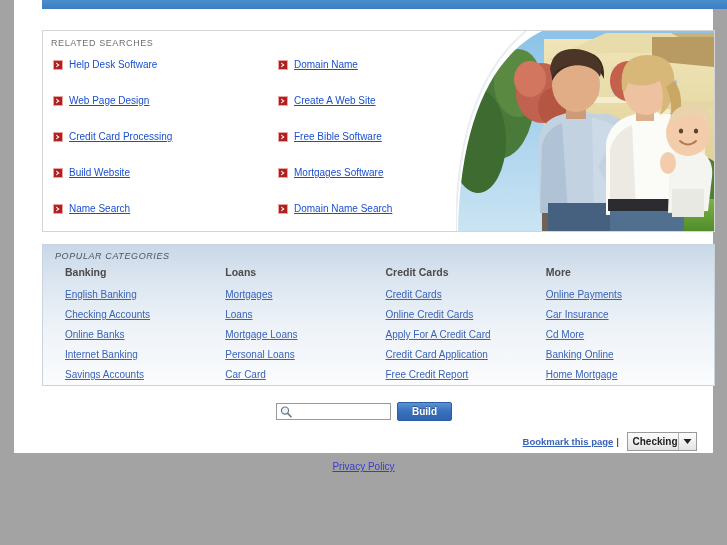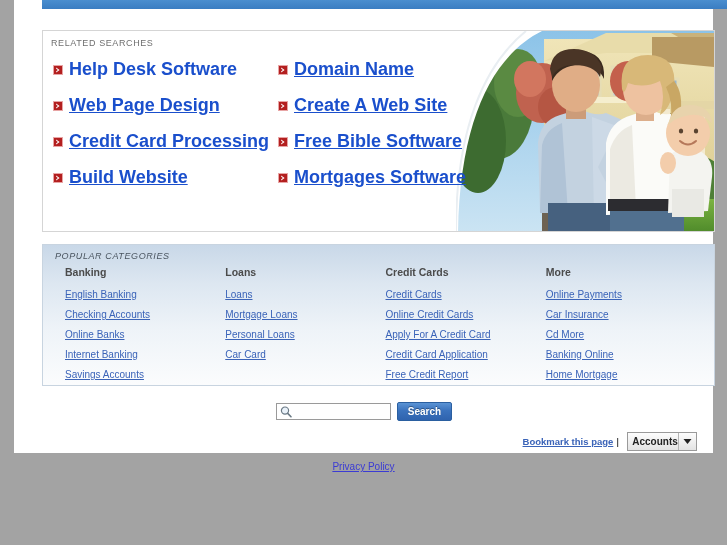--- a/index.html
+++ b/index.html
@@ -106,22 +106,22 @@
     margin-right: 6px;
     position: relative;
     background: #b31f1f;
     border: 1px solid #e8a5a5;
     box-sizing: border-box;
   }
   .bullet svg { position: absolute; left: 0; top: 0; }
 
   .rs-link {
     color: #1a4fcc;
-    font-size: 18px;
-    font-weight: bold;
+    font-size: 10px;
+    font-weight: normal;
     text-decoration: underline;
     font-family: "Liberation Sans", sans-serif;
     white-space: nowrap;
     cursor: pointer;
   }
   .rs-link.nolink { text-decoration: none; }
 
   
   .cats-panel {
     position: absolute;
@@ -488,40 +488,59 @@
           <div class="link-cell col2">
             <span class="bullet">
               <svg width="8" height="8" viewBox="0 0 8 8">
                   <path d="M2.2 1.4 L5.6 4 L2.2 6.6 L2.2 5.2 L3.9 4 L2.2 2.8 Z" fill="#ffffff"></path>
                 </svg>
             </span>
             <span class="rs-link">Mortgages Software</span>
           </div>
         </div>
 
+        <div class="link-row">
+          <div class="link-cell">
+            <span class="bullet">
+              <svg width="8" height="8" viewBox="0 0 8 8">
+                  <path d="M2.2 1.4 L5.6 4 L2.2 6.6 L2.2 5.2 L3.9 4 L2.2 2.8 Z" fill="#ffffff"></path>
+                </svg>
+            </span>
+            <span class="rs-link">Name Search</span>
+          </div>
+          <div class="link-cell col2">
+            <span class="bullet">
+              <svg width="8" height="8" viewBox="0 0 8 8">
+                  <path d="M2.2 1.4 L5.6 4 L2.2 6.6 L2.2 5.2 L3.9 4 L2.2 2.8 Z" fill="#ffffff"></path>
+                </svg>
+            </span>
+            <span class="rs-link">Domain Name Search</span>
+          </div>
+        </div>
 
       </div>
     </div>
 
     <div class="cats-panel">
       <div class="cats-title">POPULAR CATEGORIES</div>
 
       <div class="cats-cols">
 
         <div class="cat-col">
           <div class="cat-head">Banking</div>
           <span class="cat-link">English Banking</span>
           <span class="cat-link">Checking Accounts</span>
           <span class="cat-link">Online Banks</span>
           <span class="cat-link">Internet Banking</span>
           <span class="cat-link">Savings Accounts</span>
         </div>
 
         <div class="cat-col">
           <div class="cat-head">Loans</div>
+          <span class="cat-link">Mortgages</span>
           <span class="cat-link">Loans</span>
           <span class="cat-link">Mortgage Loans</span>
           <span class="cat-link">Personal Loans</span>
           <span class="cat-link">Car Card</span>
         </div>
 
         <div class="cat-col">
           <div class="cat-head">Credit Cards</div>
           <span class="cat-link">Credit Cards</span>
           <span class="cat-link">Online Credit Cards</span>
@@ -545,28 +564,28 @@
     <div class="search-row">
       <div class="search-box">
         <span class="search-icon">
           <svg width="14" height="14" viewBox="0 0 14 14">
             <circle cx="6" cy="5.6" r="3.6" fill="#eaf2fa" stroke="#6b7a86" stroke-width="1.2"></circle>
             <line x1="8.7" y1="8.4" x2="12" y2="11.8" stroke="#6b7a86" stroke-width="1.6" stroke-linecap="round"></line>
           </svg>
         </span>
         <input class="search-input" type="text" value="" placeholder="" style="">
       </div>
-      <button class="search-btn">Search</button>
+      <button class="search-btn">Build</button>
     </div>
 
     <div class="bookmark-row">
       <span class="bookmark-link">Bookmark this page</span>
       <span class="bookmark-sep">|</span>
       <div class="lang-select">
-        <span class="lang-label">Accounts</span>
+        <span class="lang-label">Checking</span>
         <span class="arrow-box">
           <svg width="9" height="7" viewBox="0 0 9 7">
               <path d="M0.5 1 L8.5 1 L4.5 6 Z" fill="#222"></path>
             </svg>
         </span>
       </div>
     </div>
 
   </div>
 

